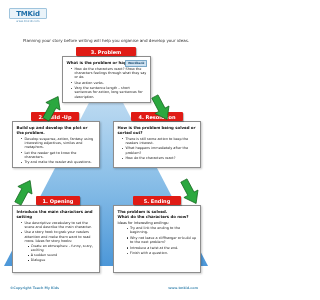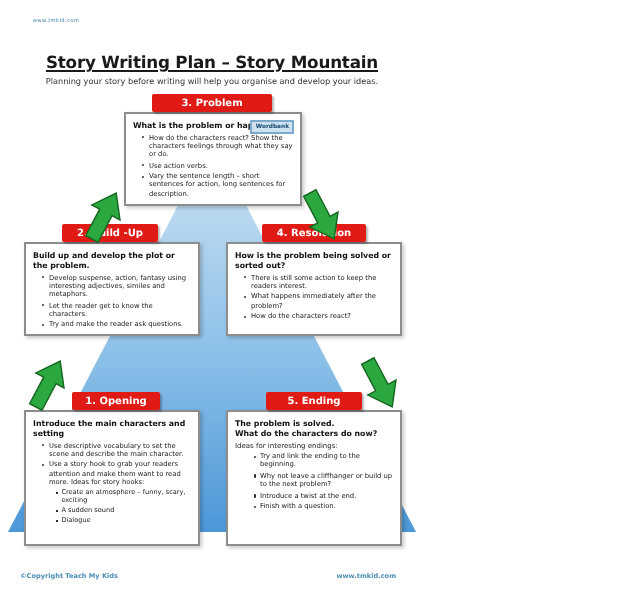--- a/index.html
+++ b/index.html
@@ -171,24 +171,24 @@
       <linearGradient id="mg" x1="0" y1="0" x2="0" y2="1">
         <stop offset="0%" stop-color="#cfe4f5"></stop>
         <stop offset="55%" stop-color="#8cc0e8"></stop>
         <stop offset="100%" stop-color="#4c97d8"></stop>
       </linearGradient>
     </defs>
     <polygon points="106,0 208,196 4,196" fill="url(#mg)"></polygon>
   </svg>
 
   <div class="logo-wrap">
+    <span class="logo-badge">TMKid</span>
     <span class="logo-sub">www.tmkid.com</span>
   </div>
 
-  <div class="title">Story Writing Plan – Story Mountain</div>
   <div class="subtitle">Planning your story before writing will help you organise and develop your ideas.</div>
 
   <div class="stage-label" style="left:76px; top:47px; width:60px;">3. Problem</div>
   <div class="box" style="left:62px; top:56px; width:89px; height:47px;">
     <div class="wordbank">Wordbank</div>
     <div class="box-head">What is the problem or happening?</div>
     <ul class="blist">
       <li>How do the characters react? Show the characters feelings through what they say or do.</li>
       <li>Use action verbs.</li>
       <li>Vary the sentence length – short sentences for action, long sentences for description.</li>

